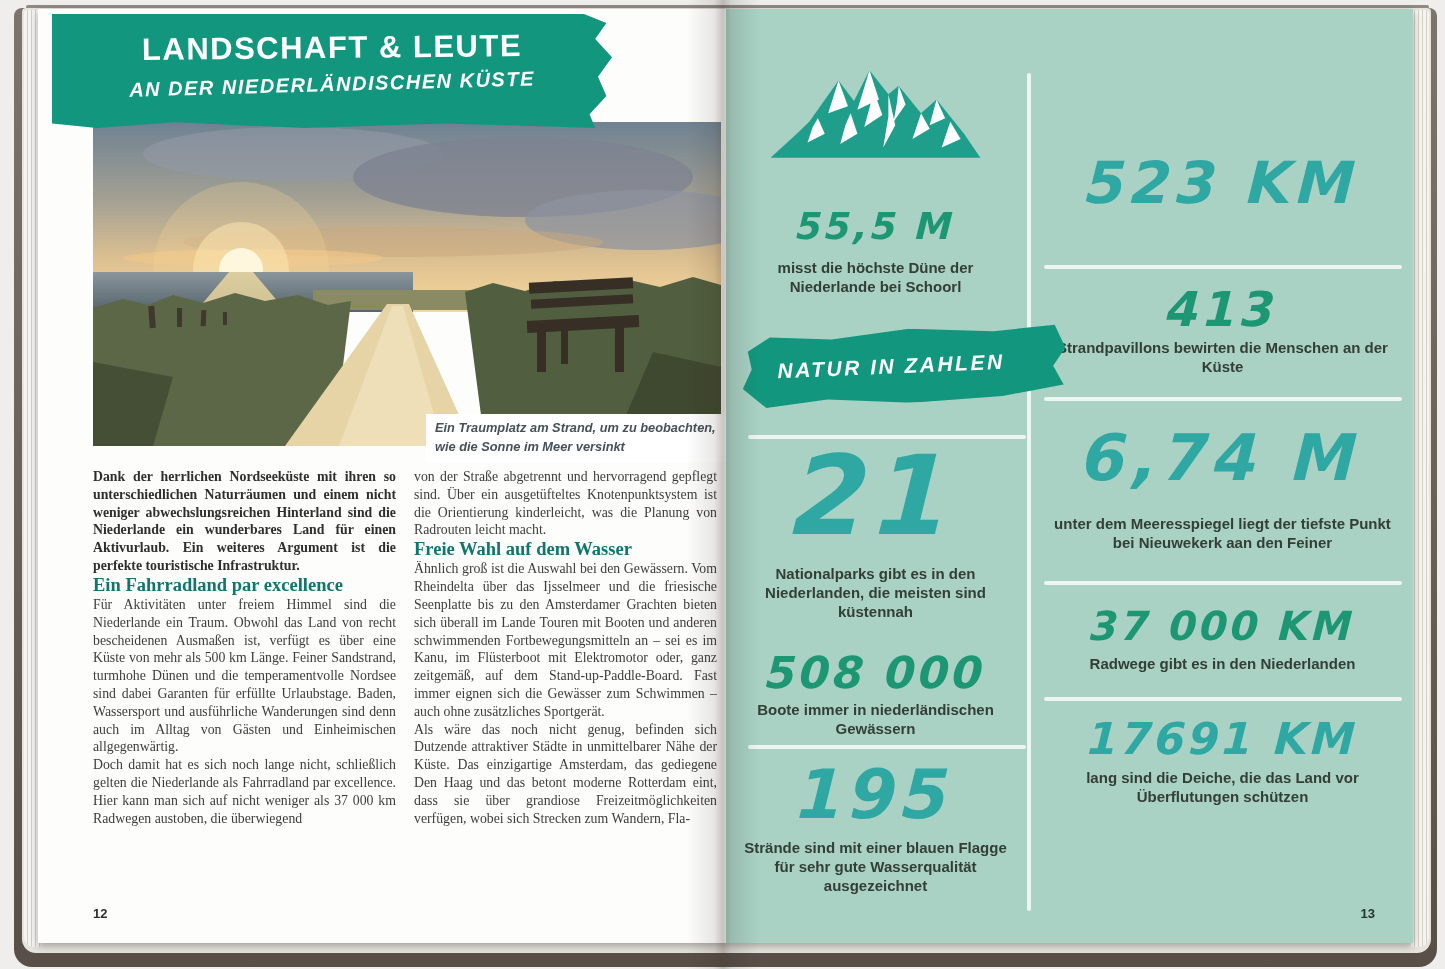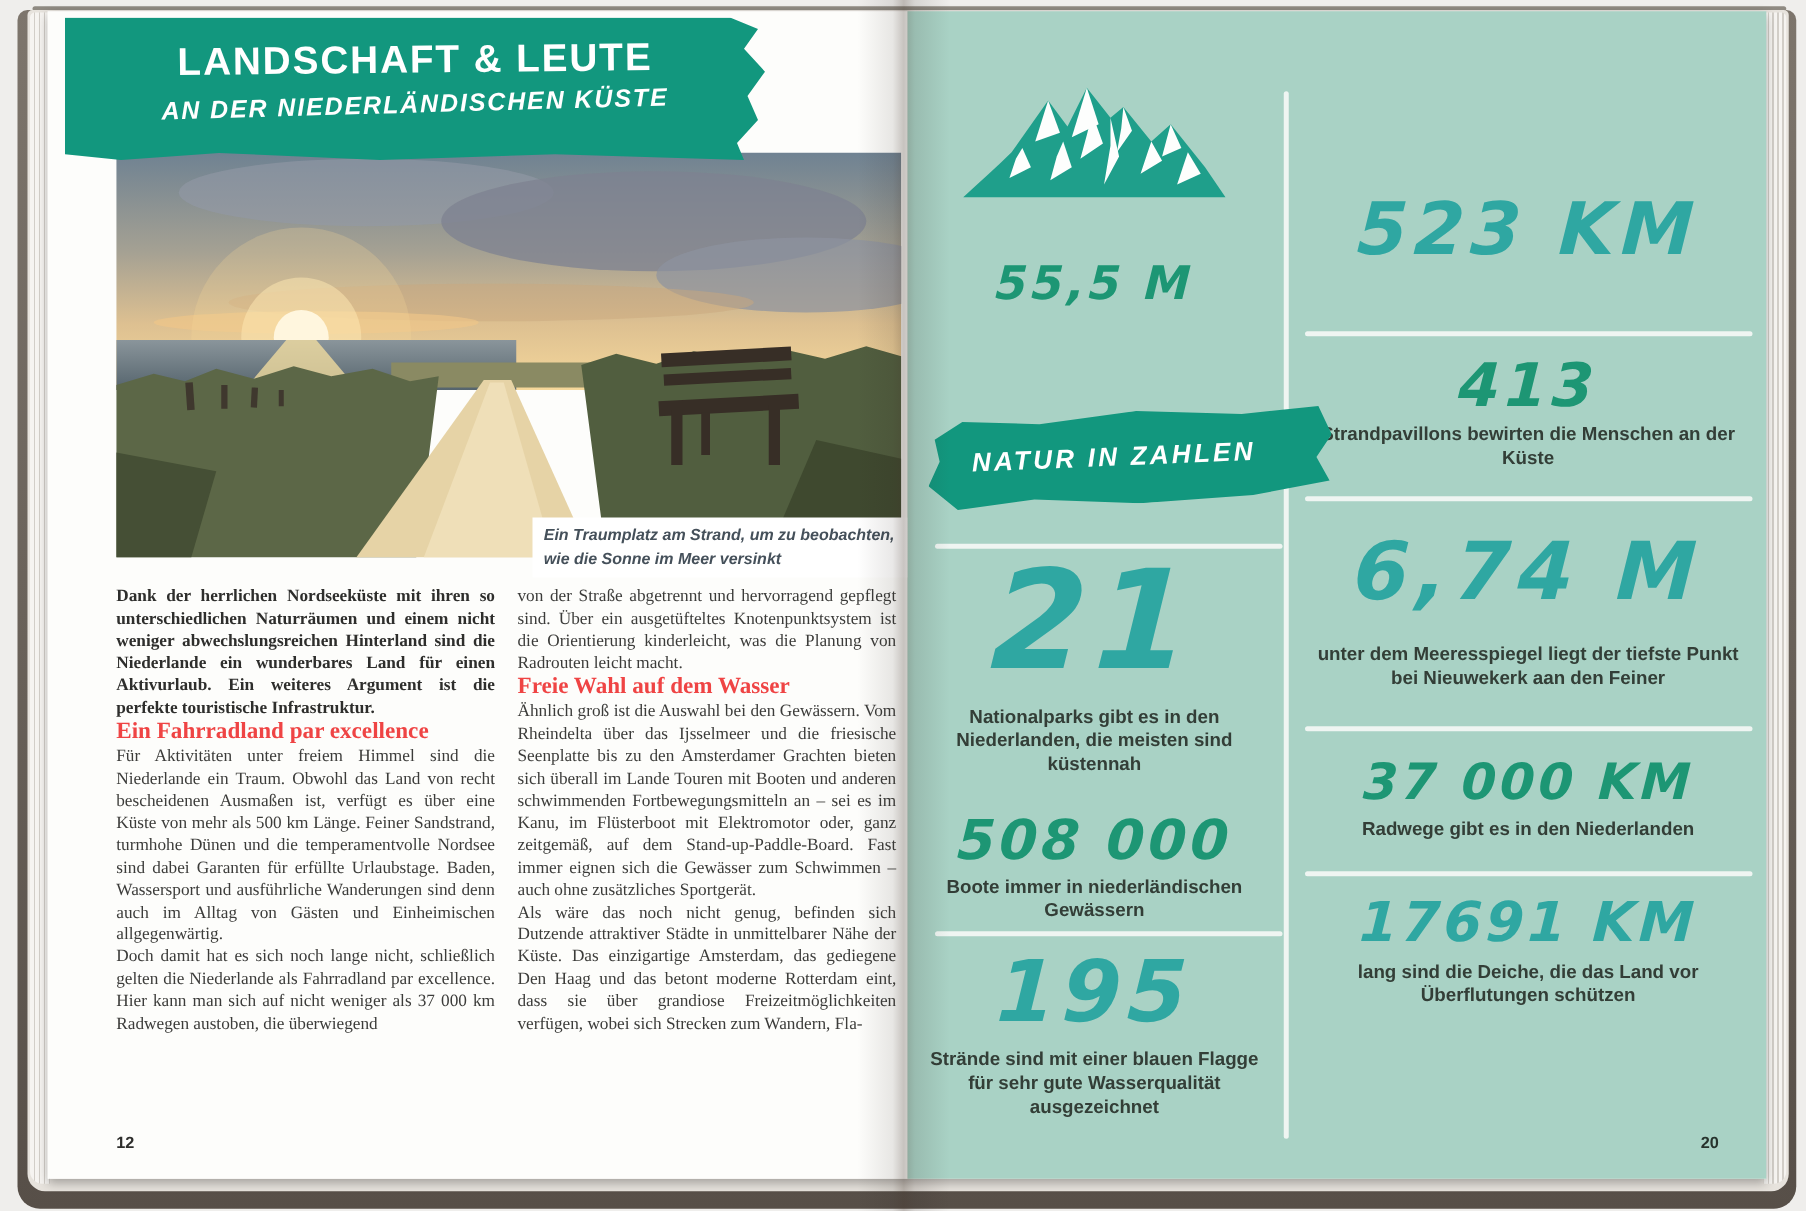--- a/index.html
+++ b/index.html
@@ -24,21 +24,21 @@
   .banner-title{font-size:31px;font-weight:bold;letter-spacing:1.5px;transform:rotate(-.6deg);}
   .banner-sub{font-size:20px;font-weight:bold;font-style:italic;letter-spacing:1.5px;margin-top:7px;transform:rotate(-1.6deg);}
   .photo{position:absolute;left:55px;top:113px;width:628px;height:324px;z-index:1;}
   .photo svg{display:block;width:100%;height:100%;}
   .photo-caption{position:absolute;left:388px;top:405px;width:300px;z-index:6;background:#fff;padding:5px 9px 6px;box-sizing:border-box;
     font-size:12.8px;font-weight:bold;font-style:italic;color:#45505a;line-height:1.45;}
   .textcols{position:absolute;left:55px;top:459px;width:624px;display:flex;gap:18px;z-index:2;font-family:Liberation Serif, serif;}
   .col{width:303px;font-size:13.8px;line-height:17.8px;color:#3c3c3a;text-align:justify;hyphens:auto;-webkit-hyphens:auto;}
   .col p{margin:0;}
   .intro{font-weight:bold;color:#2e2e2c;}
-  .subhead{color:#ef4444;font-weight:bold;font-size:18.5px;margin:9px 0 4px;line-height:1.15;text-align:left;}
+  .subhead{color:#0f766e;font-weight:bold;font-size:18.5px;margin:9px 0 4px;line-height:1.15;text-align:left;}
   .pn{position:absolute;bottom:22px;font-size:13px;font-weight:bold;color:#2e2e2c;z-index:3;}
   .pn-12{left:55px;}
   .pn-13{right:38px;color:#27332d;}
 
   
   .vline{position:absolute;left:301px;top:64px;height:838px;width:4px;background:#f2f7f4;border-radius:2px;z-index:1;opacity:.95;}
   .hline{position:absolute;height:4px;background:#f2f7f4;border-radius:2px;z-index:1;opacity:.95;}
   .hl-l1{left:22px;width:278px;top:426px;}
   .hl-l2{left:22px;width:278px;top:736px;}
   .hl-r1{left:318px;width:358px;top:256px;}
@@ -185,20 +185,21 @@
             <polygon points="196,40 206,62 188,70"></polygon>
             <polygon points="212,66 224,86 202,96 208,78"></polygon>
             <polygon points="96,56 104,80 84,92 90,70"></polygon>
             <polygon points="58,62 66,80 46,90 52,72"></polygon>
             <polygon points="140,34 148,70 134,96 140,60"></polygon>
           </g>
         </svg>
       </div>
 
       <div class="stat green s-555">55,5 M</div>
+      <div class="cap c-555">misst die höchste Düne der Niederlande bei Schoorl</div>
 
       <div class="natur">
         <div class="natur-label">NATUR IN ZAHLEN</div>
       </div>
 
       <div class="stat teal s-21">21</div>
       <div class="cap c-21">Nationalparks gibt es in den Niederlanden, die meisten sind küstennah</div>
 
       <div class="stat green s-508">508 000</div>
       <div class="cap c-508">Boote immer in niederländischen Gewässern</div>
@@ -213,19 +214,19 @@
 
       <div class="stat teal s-674">6,74 M</div>
       <div class="cap c-674">unter dem Meeresspiegel liegt der tiefste Punkt bei Nieuwekerk aan den Feiner</div>
 
       <div class="stat green s-37">37 000 KM</div>
       <div class="cap c-37">Radwege gibt es in den Niederlanden</div>
 
       <div class="stat teal s-17691">17691 KM</div>
       <div class="cap c-17691">lang sind die Deiche, die das Land vor Überflutungen schützen</div>
 
-      <div class="pn pn-13">20</div>
+      <div class="pn pn-13">13</div>
     </div>
 
   </div>
 
   <div class="gutter"></div>
 </div>
 
 </body></html>

